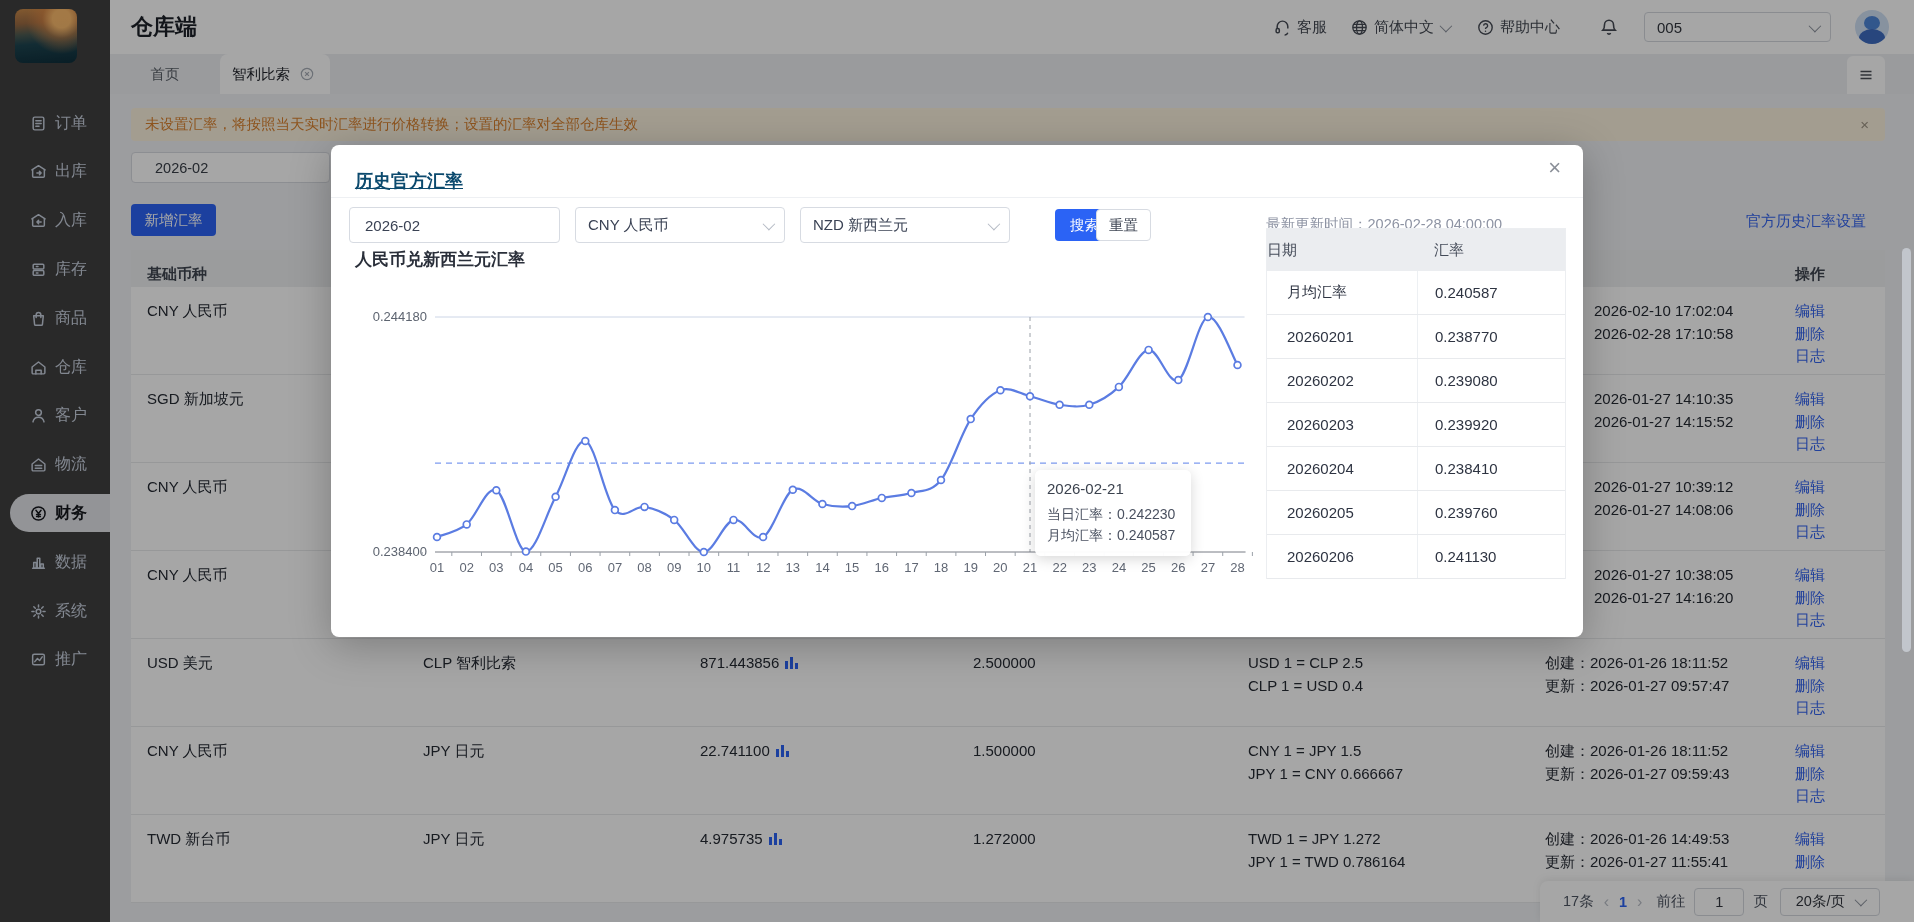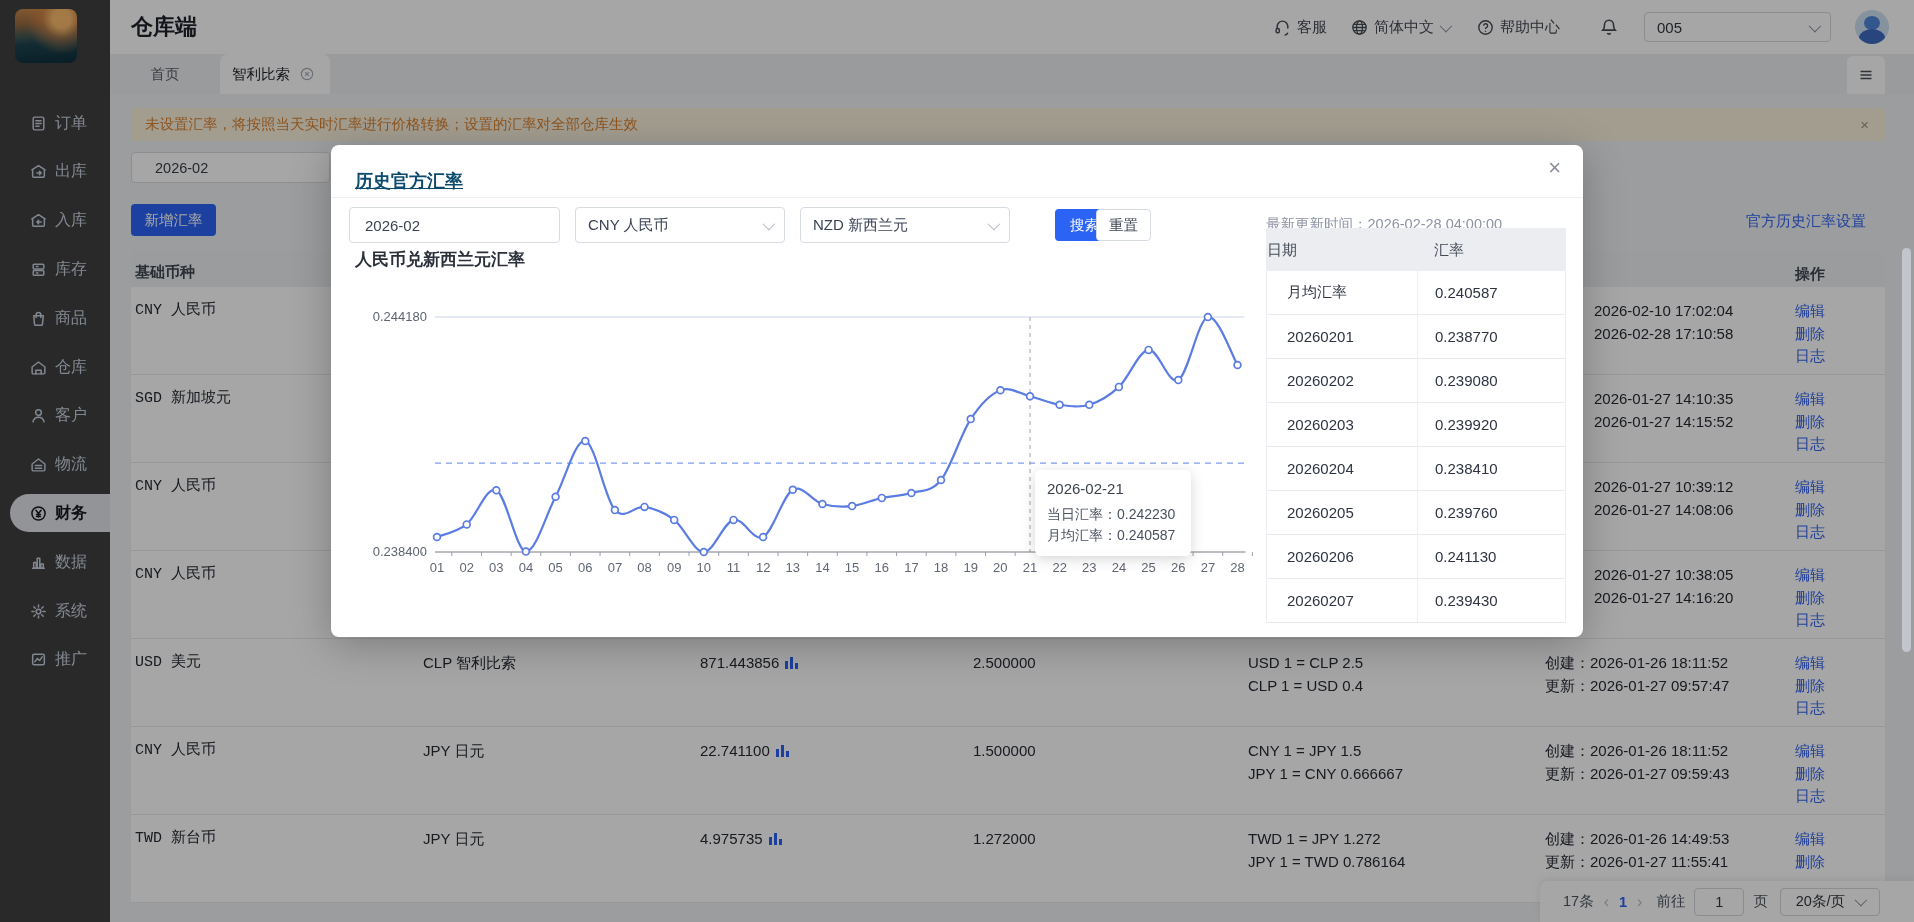--- a/index.html
+++ b/index.html
@@ -55,21 +55,21 @@
   #add-btn { position:absolute; left:21px; top:110px; width:85px; height:32px; background:#2b63f5; color:#fff; border:none;
              border-radius:4px; font-size:14.5px; cursor:pointer; }
   #official-link { position:absolute; left:1636px; top:118px; color:#3565ef; font-size:15px; cursor:pointer; }
 
   
   #bg-table { position:absolute; left:21px; top:156px; width:1754px; }
   #bg-thead { height:37px; background:#eef0f2; position:relative; font-size:15px; color:#3f4550; font-weight:bold; }
   .bg-row { height:88px; background:#fff; border-bottom:1px solid #e8eaec; position:relative;
             font-size:15px; color:#262b34; }
   .bgc { position:absolute; top:13px; line-height:22.5px; white-space:nowrap; }
-  .c-base{left:4px;font-family:Liberation Mono, monospace;} .c-target{left:292px;} .c-official{left:569px;} .c-custom{left:842px;}
+  .c-base{left:16px;} .c-target{left:292px;} .c-official{left:569px;} .c-custom{left:842px;}
   .c-conv{left:1117px;} .c-time{left:1414px;} .c-act{left:1664px;}
   .c-time.indent{ padding-left:49px; }
   .bars-ic { display:inline-block; margin-left:6px; vertical-align:-1px; }
   .act-link { display:block; color:#3565ef; cursor:pointer; }
 
   
   #pager { position:absolute; left:1430px; top:787px; width:374px; height:41px; background:#fff; border-radius:8px 0 0 0;
            box-shadow:0 -2px 8px rgba(0,0,0,.08); display:flex; align-items:center; font-size:14.5px; color:#4e5562; z-index:1; }
   #pager .pg-total { margin-left:23px; }
   #pager .pg-arrow { color:#b9bec7; font-size:16px; margin:0 10px; cursor:pointer; }
@@ -571,19 +571,15 @@
           <span class="md2">0.238410</span>
         </div>
         <div class="mrow">
           <span class="md1">20260205</span>
           <span class="md2">0.239760</span>
         </div>
         <div class="mrow">
           <span class="md1">20260206</span>
           <span class="md2">0.241130</span>
         </div>
-        <div class="mrow">
-          <span class="md1">20260207</span>
-          <span class="md2">0.239430</span>
-        </div>
       </div>
   </div>
 </div>
 
 </body></html>

